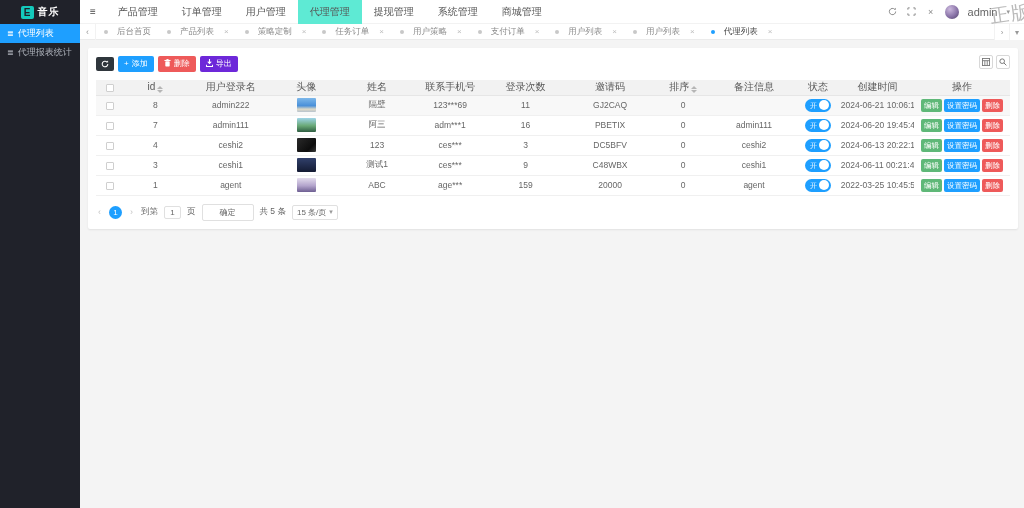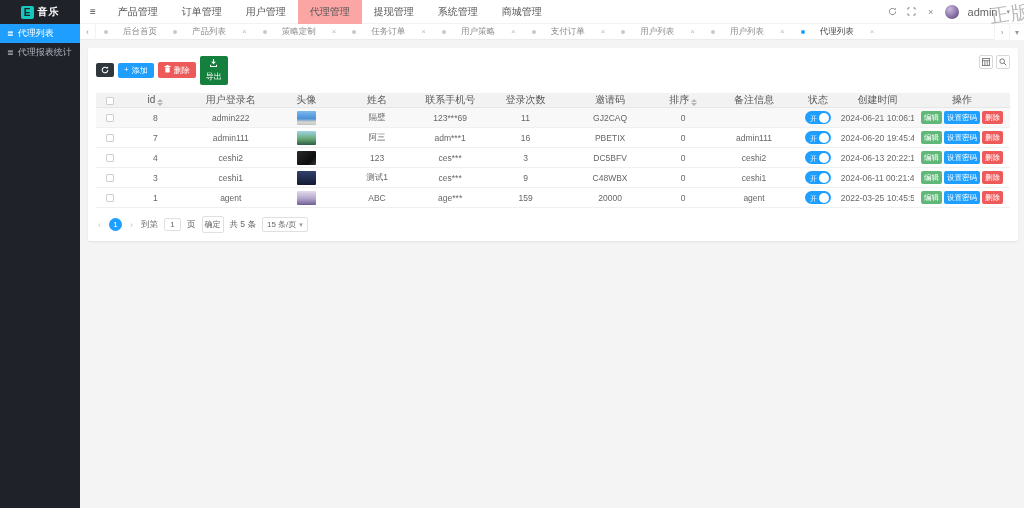--- a/index.html
+++ b/index.html
@@ -20,35 +20,35 @@
   .side-item { height:19px; display:flex; align-items:center; gap:4px; padding-left:7px;
     color:#aeb3bb; font-size:9px; cursor:pointer; }
   .side-item.active { background:#1e9fff; color:#fff; }
   .side-icon { font-size:8px; line-height:1; }
 
   
   .topbar { position:absolute; left:80px; top:0; width:944px; height:24px; background:#fff;
     border-bottom:1px solid #f2f2f2; display:flex; align-items:center; z-index:4; }
   .hamburger { padding:0 10px; font-size:10px; color:#444; cursor:pointer; }
   .nav-item { font-size:10px; color:#555; height:24px; line-height:24px; padding:0 12px; cursor:pointer; }
-  .nav-item.active { background:#fca5a5; }
+  .nav-item.active { background:#5eead4; }
   .topbar-right { margin-left:auto; display:flex; align-items:center; gap:9px; padding-right:14px; }
   .hicon { width:10px; height:10px; color:#8a8a8a; display:flex; align-items:center; justify-content:center;
     font-size:9px; cursor:pointer; }
   .avatar { width:14px; height:14px; border-radius:50%;
     background:radial-gradient(circle at 35% 30%, #cbb8dd 0%, #8a74a8 55%, #4e3f66 100%); }
   .uname { font-size:11px; color:#666; }
   .caret { font-size:7px; color:#999; }
 
   
   .tabbar { position:absolute; left:80px; top:24px; width:944px; height:16px; background:#fff;
     border-bottom:1px solid #ebebeb; display:flex; align-items:center; z-index:3; }
   .tab-arrow { width:16px; height:16px; display:flex; align-items:center; justify-content:center;
     color:#999; font-size:9px; border-right:1px solid #f2f2f2; cursor:pointer; }
-  .tab { display:flex; align-items:center; gap:15px; padding:0 8px; height:16px; font-size:8.5px;
+  .tab { display:flex; align-items:center; gap:9px; padding:0 8px; height:16px; font-size:8.5px;
     color:#8a8a8a; cursor:pointer; white-space:nowrap; }
   .tab .dot { width:4px; height:4px; border-radius:50%; background:#c8c8c8; }
   .tab.active { color:#454545; }
   .tab.active .dot { background:#1e9fff; }
   .tab .close { color:#bdbdbd; font-size:8px; margin-left:1px; }
   .tab-controls { position:absolute; right:0; top:0; height:16px; display:flex; background:#fff; }
   .tab-ctl { width:15px; height:16px; display:flex; align-items:center; justify-content:center;
     color:#999; font-size:8px; border-left:1px solid #f2f2f2; cursor:pointer; }
 
   
@@ -56,21 +56,21 @@
   .card { margin:8px 6px 0 8px; background:#fff; border-radius:2px;
     box-shadow:0 1px 2px rgba(0,0,0,.08); padding:8px; min-height:174px; }
 
   
   .toolbar { display:flex; align-items:center; gap:4px; margin-bottom:8px; position:relative; }
   .btn { border:none; color:#fff; font-size:8px; padding:3px 6px; border-radius:2px;
     display:inline-flex; align-items:center; gap:3px; cursor:pointer; line-height:1.2; }
   .btn-dark { background:#2f363c; padding:3px 5px; }
   .btn-blue { background:#1e9fff; }
   .btn-red  { background:#ee5a5a; }
-  .btn-green{ background:#15803d;flex-direction:column; }
+  .btn-green{ background:#6d28d9; }
   .bicon { font-size:8px; line-height:1; }
   .tool-right { position:absolute; right:0; top:-1px; display:flex; gap:3px; }
   .tool-sq { width:14px; height:14px; border:1px solid #d8d8d8; border-radius:2px; background:#fff;
     display:flex; align-items:center; justify-content:center; color:#777; cursor:pointer; }
 
   
   table { width:100%; border-collapse:collapse; table-layout:fixed; }
   th { background:#f2f2f2; color:#5a5a5a; font-weight:normal; font-size:10px; height:15px;
     border-bottom:1px solid #e6e6e6; text-align:center; white-space:nowrap; overflow:hidden; }
   td { color:#666; font-size:8.5px; height:20px; text-align:center; border-bottom:1px solid #f0f0f0;
@@ -100,21 +100,21 @@
   .act-pwd  { background:#1e9fff; }
   .act-del  { background:#ee5a5a; }
 
   
   .pagination { display:flex; align-items:center; gap:6px; margin-top:8px; font-size:8.5px; color:#666; }
   .pg-arrow { color:#c4c4c4; font-size:9px; cursor:pointer; padding:0 2px; }
   .pg-cur { width:13px; height:13px; border-radius:50%; background:#1e9fff; color:#fff; font-size:8px;
     display:flex; align-items:center; justify-content:center; cursor:default; }
   .pg-input { width:17px; height:13px; border:1px solid #e0e0e0; border-radius:2px; text-align:center;
     font-size:8px; color:#666; }
-  .pg-btn { border:1px solid #e0e0e0; background:#fff; color:#666; font-size:8px; padding:2px 2px;
+  .pg-btn { border:1px solid #e0e0e0; background:#fff; color:#666; font-size:8px; padding:2px 17px;
     border-radius:2px; cursor:pointer; }
   .pg-size { border:1px solid #e0e0e0; border-radius:2px; padding:1px 4px; font-size:8px; color:#666;
     display:flex; align-items:center; gap:3px; cursor:pointer; }
 </style>
 </head>
 <body>
 
 <div class="app">
   <div class="watermark">正版</div>
 

